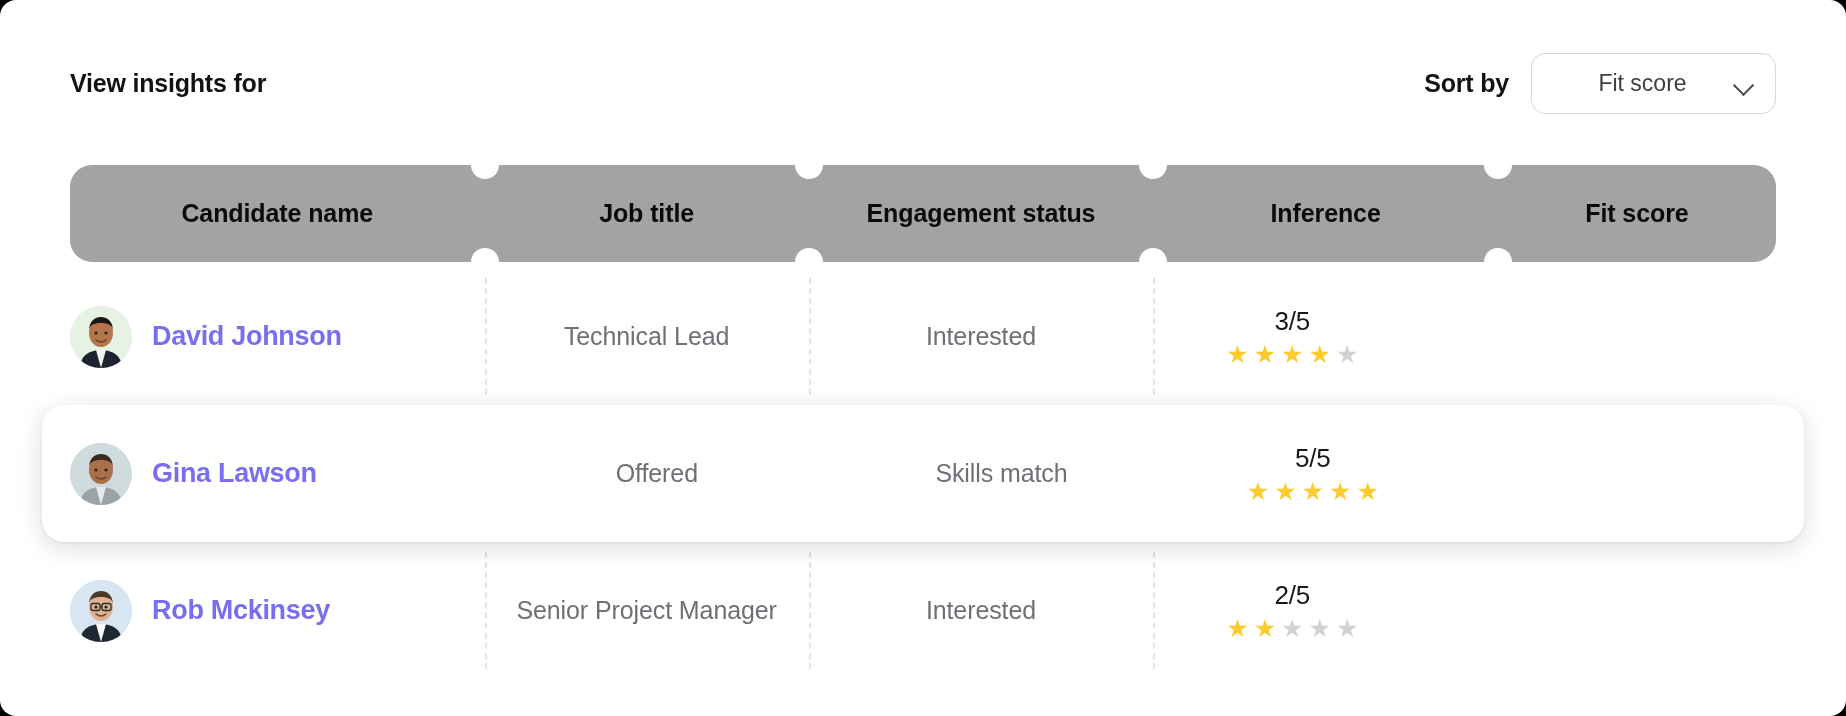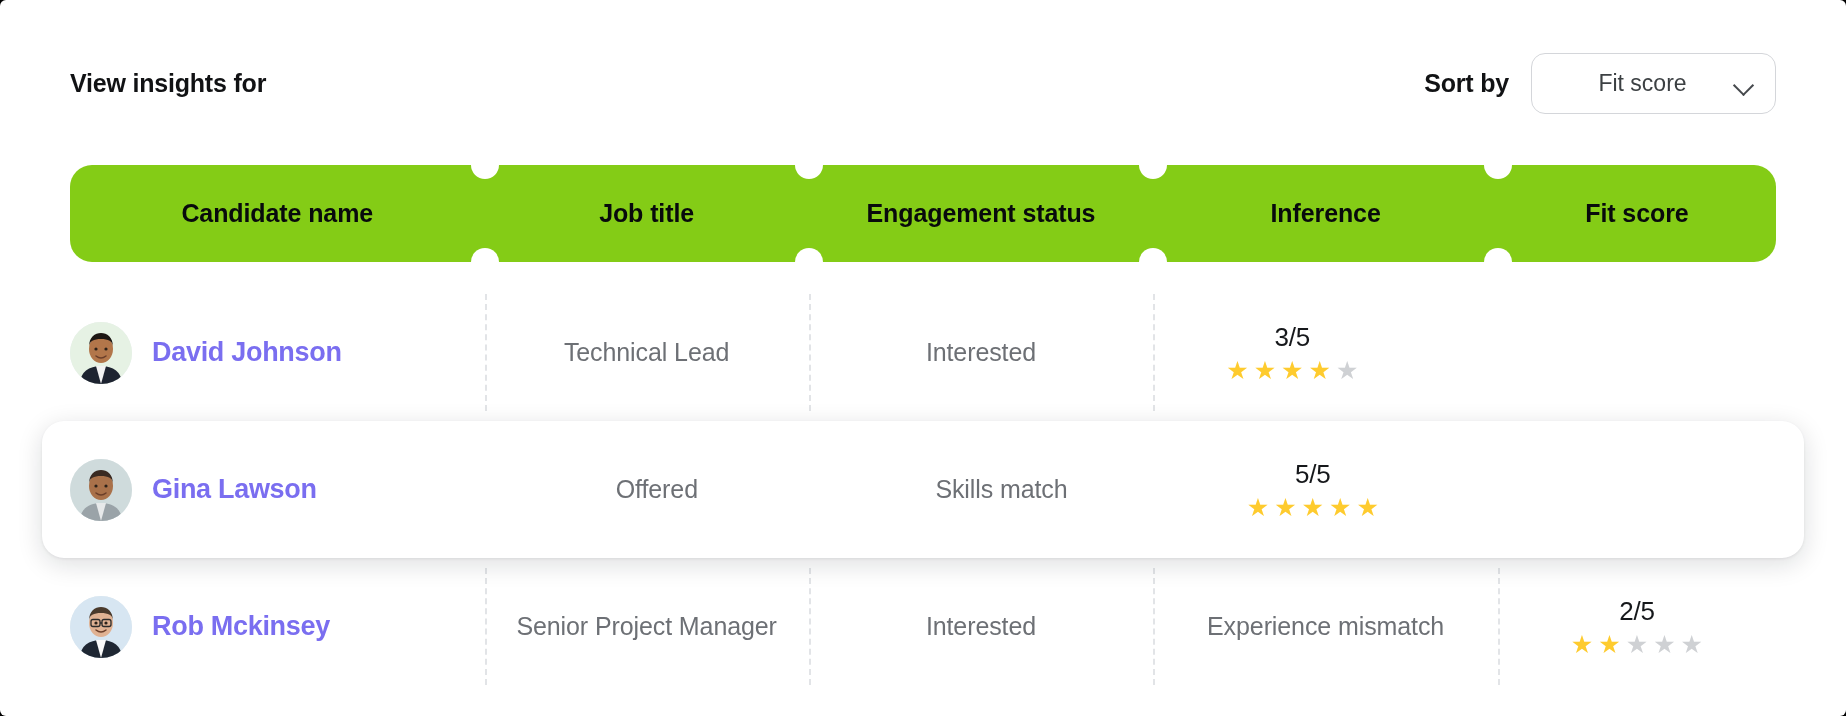--- a/index.html
+++ b/index.html
@@ -9,21 +9,21 @@
     height: 716px;
     background: #000000;
     font-family: "Liberation Sans", sans-serif;
     overflow: hidden;
   }
 
   #app {
     position: absolute;
     inset: 0;
     background: #ffffff;
-    border-radius: 6px;
+    border-radius: 16px;
     overflow: hidden;
   }
 
   
   .toolbar {
     position: absolute;
     left: 70px;
     right: 70px;
     top: 52px;
     height: 62px;
@@ -78,21 +78,21 @@
     left: 70px;
     right: 70px;
     top: 165px;
   }
 
   
   .thead {
     position: relative;
     height: 97px;
     border-radius: 22px;
-    background: #84cc16;
+    background: #a3a3a3;
     display: flex;
     align-items: center;
     overflow: visible;
   }
   .th {
     position: relative;
     display: flex;
     align-items: center;
     justify-content: center;
     height: 100%;
@@ -116,21 +116,21 @@
   .th + .th::after  { bottom: -1px; border-radius: 16px 16px 0 0; }
 
   
   .c1 { width: 24.3%; }
   .c2 { width: 19.0%; }
   .c3 { width: 20.2%; }
   .c4 { width: 20.2%; }
   .c5 { width: 16.3%; }
 
   
-  .tbody { position: relative; padding-top: 6px; margin-top: 16px; }
+  .tbody { position: relative; padding-top: 6px; }
 
   .row {
     position: relative;
     display: flex;
     align-items: center;
     height: 137px;
   }
   .row.highlight {
     background: #ffffff;
     border-radius: 22px;
@@ -330,23 +330,20 @@
   </svg>
             </div>
       <span class="cand-name">Rob Mckinsey</span>
     </div>
     <div class="cell c2 sep">
       <span class="muted">Senior Project Manager</span>
     </div>
     <div class="cell c3 sep">
       <span class="muted">Interested</span>
     </div>
-    <div class="cell c4 sep">
-      <span class="muted">Experience mismatch</span>
-    </div>
     <div class="cell c5 sep">
       <div class="fit">
         <span class="fit-score">2/5</span>
         <span class="stars">
                 <span class="star on">★</span>
                 <span class="star on">★</span>
                 <span class="star ">★</span>
                 <span class="star ">★</span>
                 <span class="star ">★</span>
               </span>

